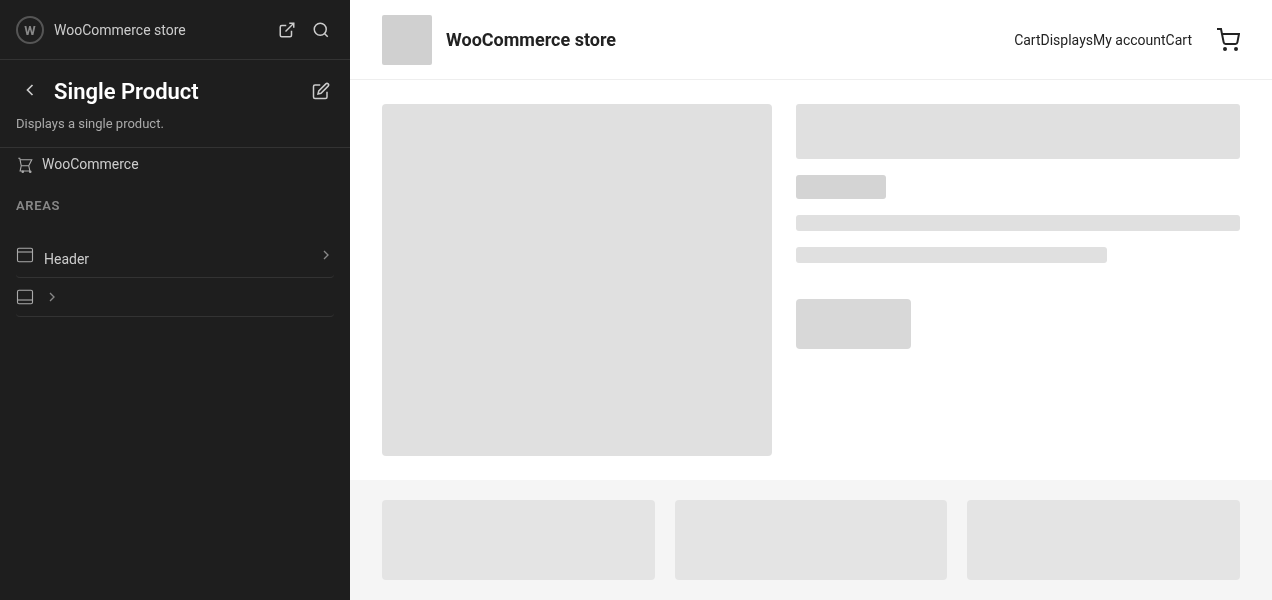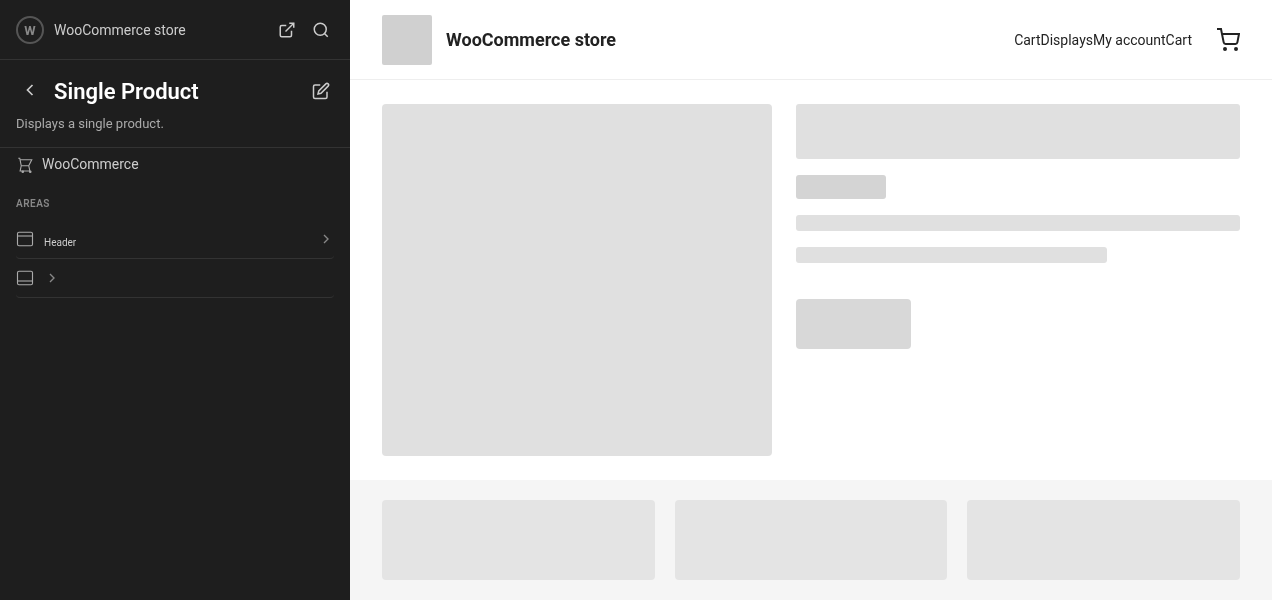--- a/index.html
+++ b/index.html
@@ -121,47 +121,47 @@
     .plugin-name {
       font-size: 14px;
       color: #ccc;
     }
 
     .areas-section {
       padding: 16px 16px 8px 16px;
     }
 
     .areas-label {
-      font-size: 10px;
+      font-size: 13px;
       font-weight: 600;
       color: #888;
       letter-spacing: 0.05em;
       text-transform: uppercase;
-      margin-bottom: 10px;
+      margin-bottom: 20px;
     }
 
     .area-item {
       display: flex;
       align-items: center;
       padding: 10px 0;
       cursor: pointer;
       border-radius: 4px;
       border-bottom: 1px solid #333;
     }
 
     .area-icon {
       color: #aaa;
       margin-right: 10px;
       display: flex;
       align-items: center;
     }
 
     .area-name {
       flex: 1;
-      font-size: 10px;
+      font-size: 14px;
       color: #ccc;
       margin-top: 8px;
     }
 
     .area-chevron {
       color: #888;
       display: flex;
       align-items: center;
     }
 

